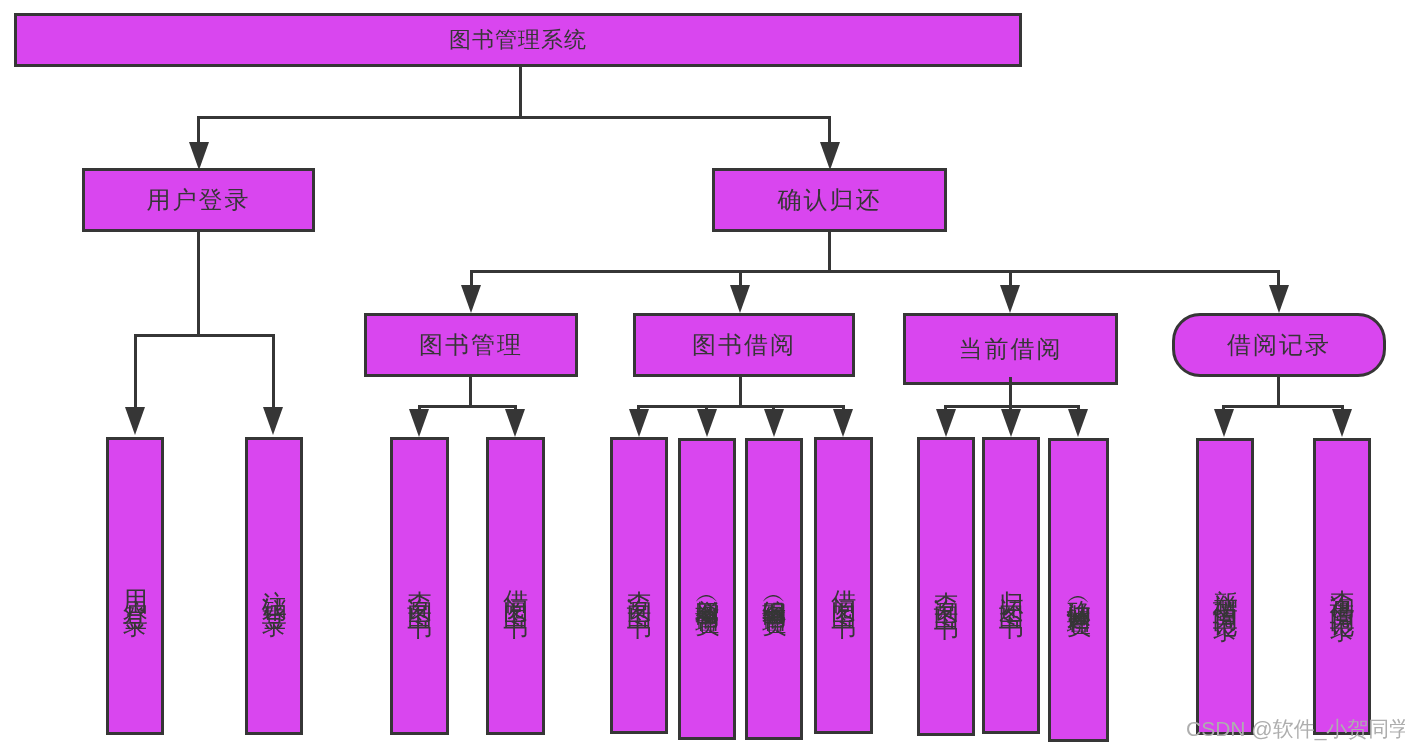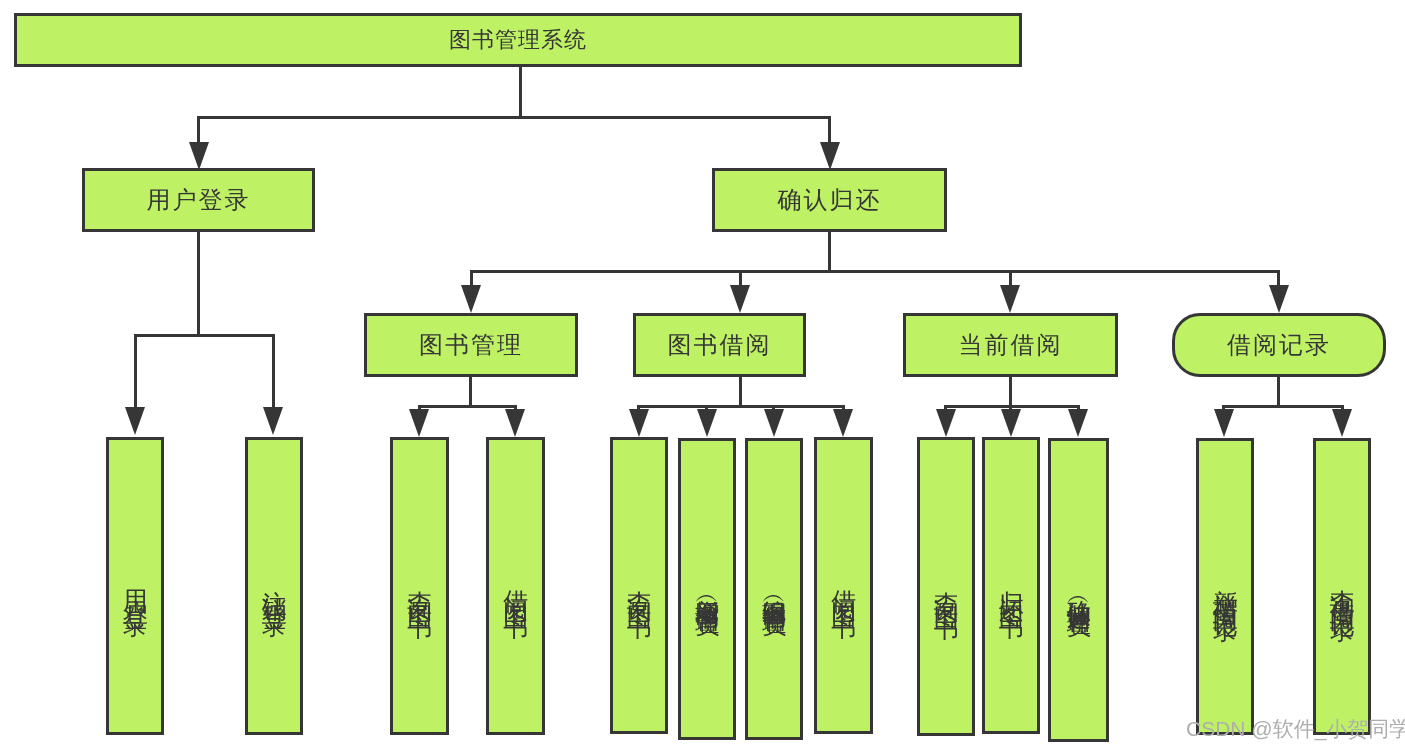--- a/index.html
+++ b/index.html
@@ -9,21 +9,21 @@
     position: relative;
     width: 1405px;
     height: 747px;
     background: #ffffff;
     overflow: hidden;
     color: #363636;
   }
   .box {
     position: absolute;
     border: 3px solid #363636;
-    background: #bef264;
+    background: #d946ef;
     display: flex;
     align-items: center;
     justify-content: center;
     text-align: center;
     color: #363636;
   }
   .hbox { font-size: 24px; letter-spacing: 2px; }
   .root { font-size: 22px; letter-spacing: 1px; }
   .vbox {
     writing-mode: vertical-rl;
@@ -80,22 +80,22 @@
   <div class="line" style="left:470px; top:270px; width:3px; height:18px;"></div>
   <div class="ah" style="left:461px; top:285px;"></div>
   <div class="line" style="left:739px; top:270px; width:3px; height:18px;"></div>
   <div class="ah" style="left:730px; top:285px;"></div>
   <div class="line" style="left:1009px; top:270px; width:3px; height:18px;"></div>
   <div class="ah" style="left:1000px; top:285px;"></div>
   <div class="line" style="left:1277px; top:270px; width:3px; height:18px;"></div>
   <div class="ah" style="left:1269px; top:285px;"></div>
 
   <div class="box hbox" style="left:364px; top:313px; width:214px; height:64px;">图书管理</div>
-  <div class="box hbox" style="left:633px; top:313px; width:173px; height:64px;">图书借阅</div>
-  <div class="box hbox" style="left:903px; top:313px; width:215px; height:64px;">当前借阅</div>
+  <div class="box hbox" style="left:633px; top:313px; width:222px; height:64px;">图书借阅</div>
+  <div class="box hbox" style="left:903px; top:313px; width:215px; height:72px;">当前借阅</div>
   <div class="box hbox" style="left:1172px; top:313px; width:214px; height:64px;border-radius:28px;">借阅记录</div>
 
   <div class="line" style="left:469px; top:377px; width:3px; height:29px;"></div>
   <div class="line" style="left:418px; top:405px; width:99px; height:3px;"></div>
   <div class="line" style="left:418px; top:405px; width:3px; height:12px;"></div>
   <div class="ah" style="left:409px; top:409px;"></div>
   <div class="line" style="left:514px; top:405px; width:3px; height:12px;"></div>
   <div class="ah" style="left:505px; top:409px;"></div>
 
   <div class="line" style="left:739px; top:377px; width:3px; height:29px;"></div>

